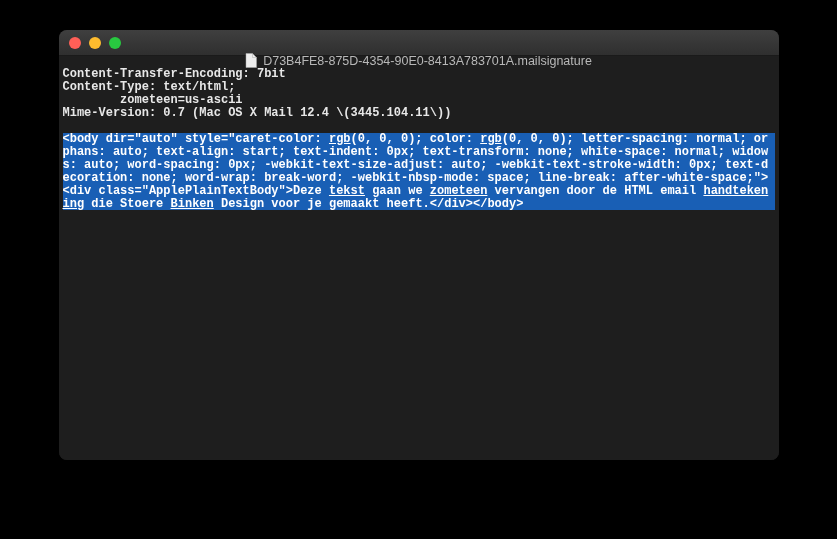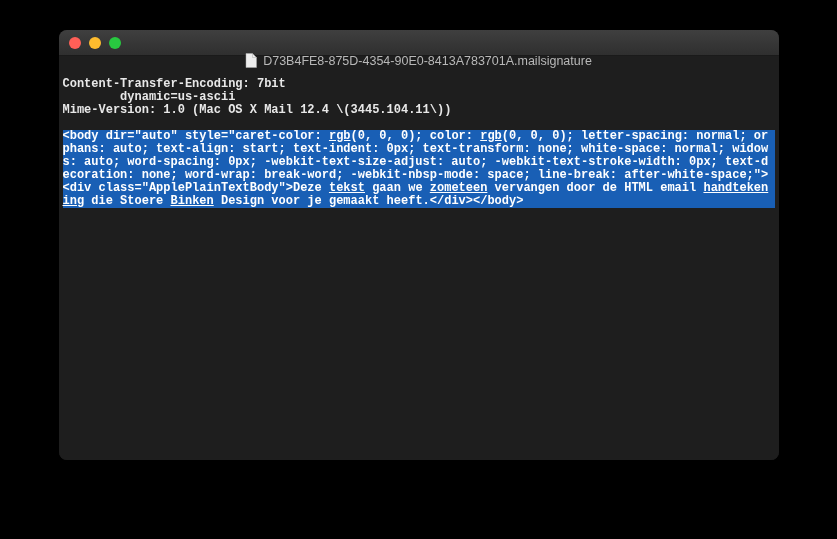--- a/index.html
+++ b/index.html
@@ -67,21 +67,21 @@
     }
     .title-text {
       color: #b8b8b8;
       font-size: 12.5px;
       font-family: -apple-system, 'Helvetica Neue', Arial, sans-serif;
       font-weight: 400;
     }
     .editor {
       flex: 1;
       background: #1e1e1e;
-      padding: 22px 4px;
+      padding: 12px 4px;
       font-size: 12px;
       line-height: 1.08;
       color: #e8e8e8;
       overflow: hidden;
       font-weight: bold;
     }
     .editor .line {
       white-space: pre;
     }
     .sel {
@@ -114,18 +114,19 @@
         <svg width="12" height="15" viewBox="0 0 12 15">
           <path d="M1 0.5 L7.5 0.5 L11.5 4.5 L11.5 14.5 L1 14.5 Z" fill="#ededed" stroke="#aaa" stroke-width="0.5"></path>
           <path d="M7.5 0.5 L7.5 4.5 L11.5 4.5" fill="none" stroke="#aaa" stroke-width="0.5"></path>
         </svg>
       </span>
       <span class="title-text">D73B4FE8-875D-4354-90E0-8413A783701A.mailsignature</span>
     </div>
   </div>
   <div class="editor">
     <div class="line">Content-Transfer-Encoding: 7bit</div>
-    <div class="line">        dynamic=us-ascii</div>
-    <div class="line">Mime-Version: 1.0 (Mac OS X Mail 12.4 \(3445.104.11\))</div>
+    <div class="line">Content-Type: text/html;</div>
+    <div class="line">        zometeen=us-ascii</div>
+    <div class="line">Mime-Version: 0.7 (Mac OS X Mail 12.4 \(3445.104.11\))</div>
     <div class="line">&nbsp;</div>
     <div class="sel"><span>&lt;body dir="auto" style="caret-color: </span><span class="red-ul">rgb</span><span>(0, 0, 0); color: </span><span class="red-ul">rgb</span><span>(0, 0, 0); letter-spacing: normal; orphans: auto; text-align: start; text-indent: 0px; text-transform: none; white-space: normal; widows: auto; word-spacing: 0px; -webkit-text-size-adjust: auto; -webkit-text-stroke-width: 0px; text-decoration: none; word-wrap: break-word; -webkit-nbsp-mode: space; line-break: after-white-space;"&gt;&lt;div class="ApplePlainTextBody"&gt;Deze </span><span class="red-ul">tekst</span><span> gaan we </span><span class="red-ul">zometeen</span><span> vervangen door de HTML email </span><span class="red-ul">handtekening</span><span> die Stoere </span><span class="red-ul">Binken</span><span> Design voor je gemaakt heeft.&lt;/div&gt;&lt;/body&gt;</span></div>
   </div>
 </div>
 
 </body></html>

